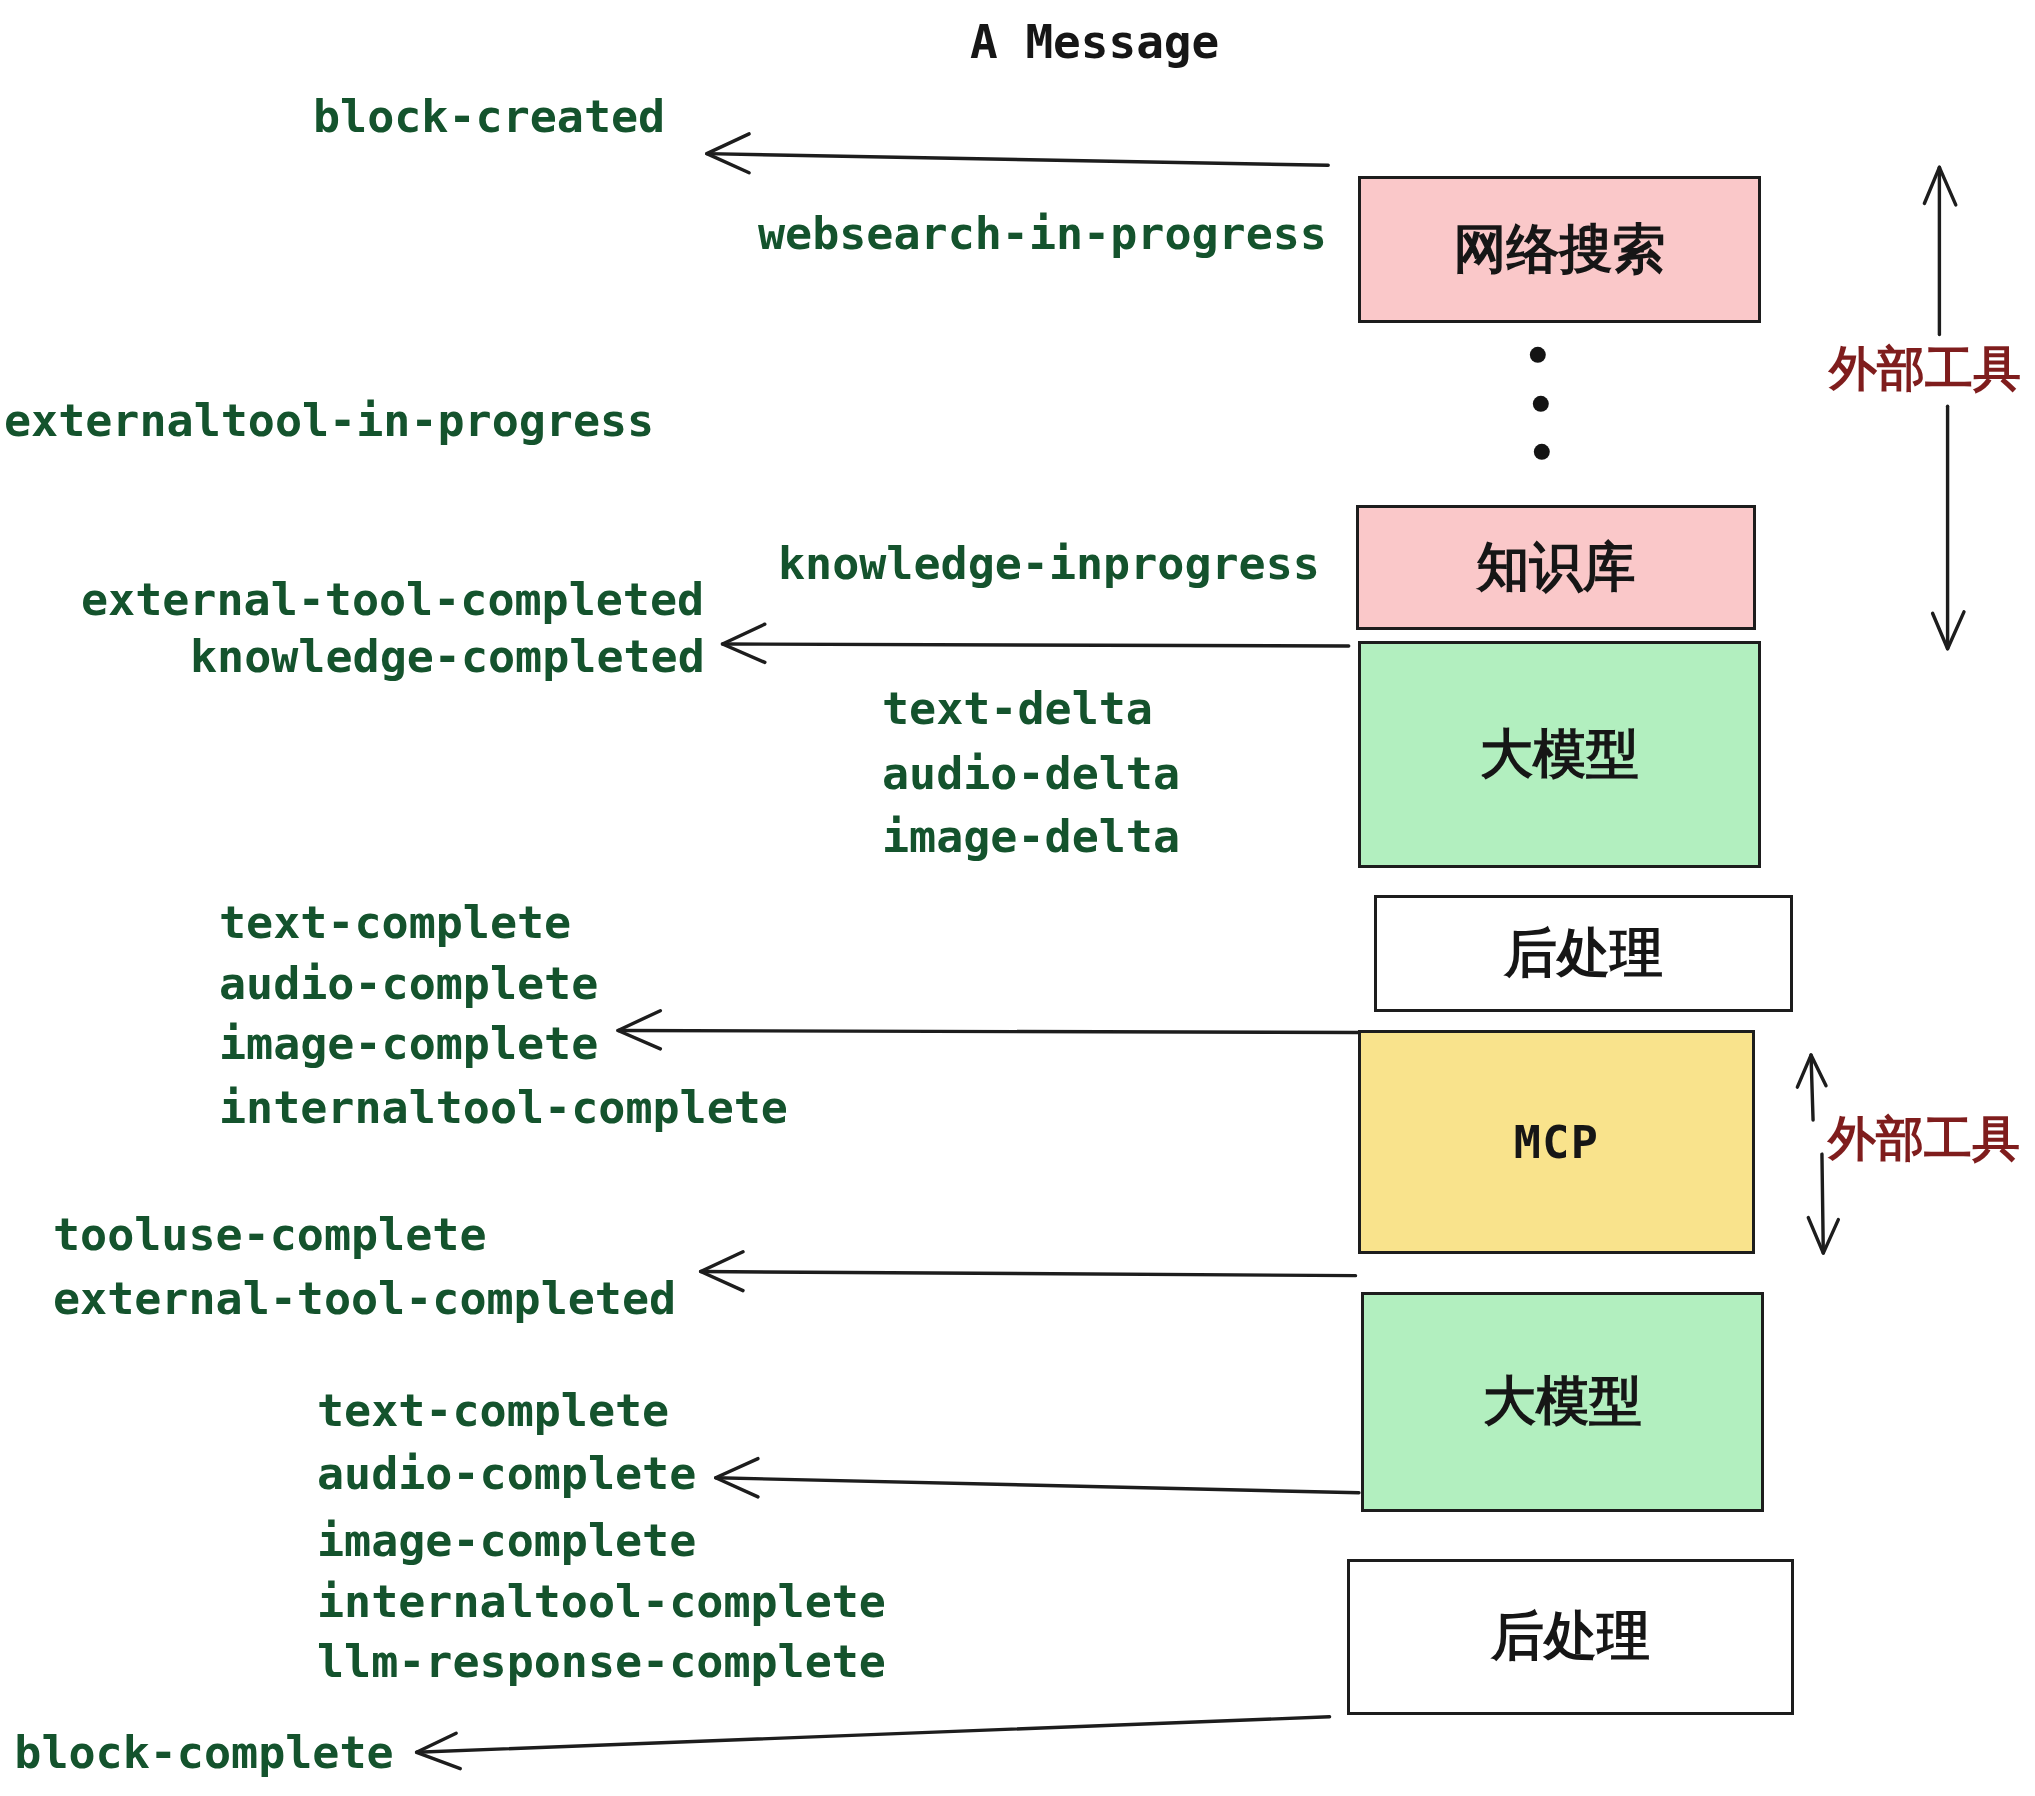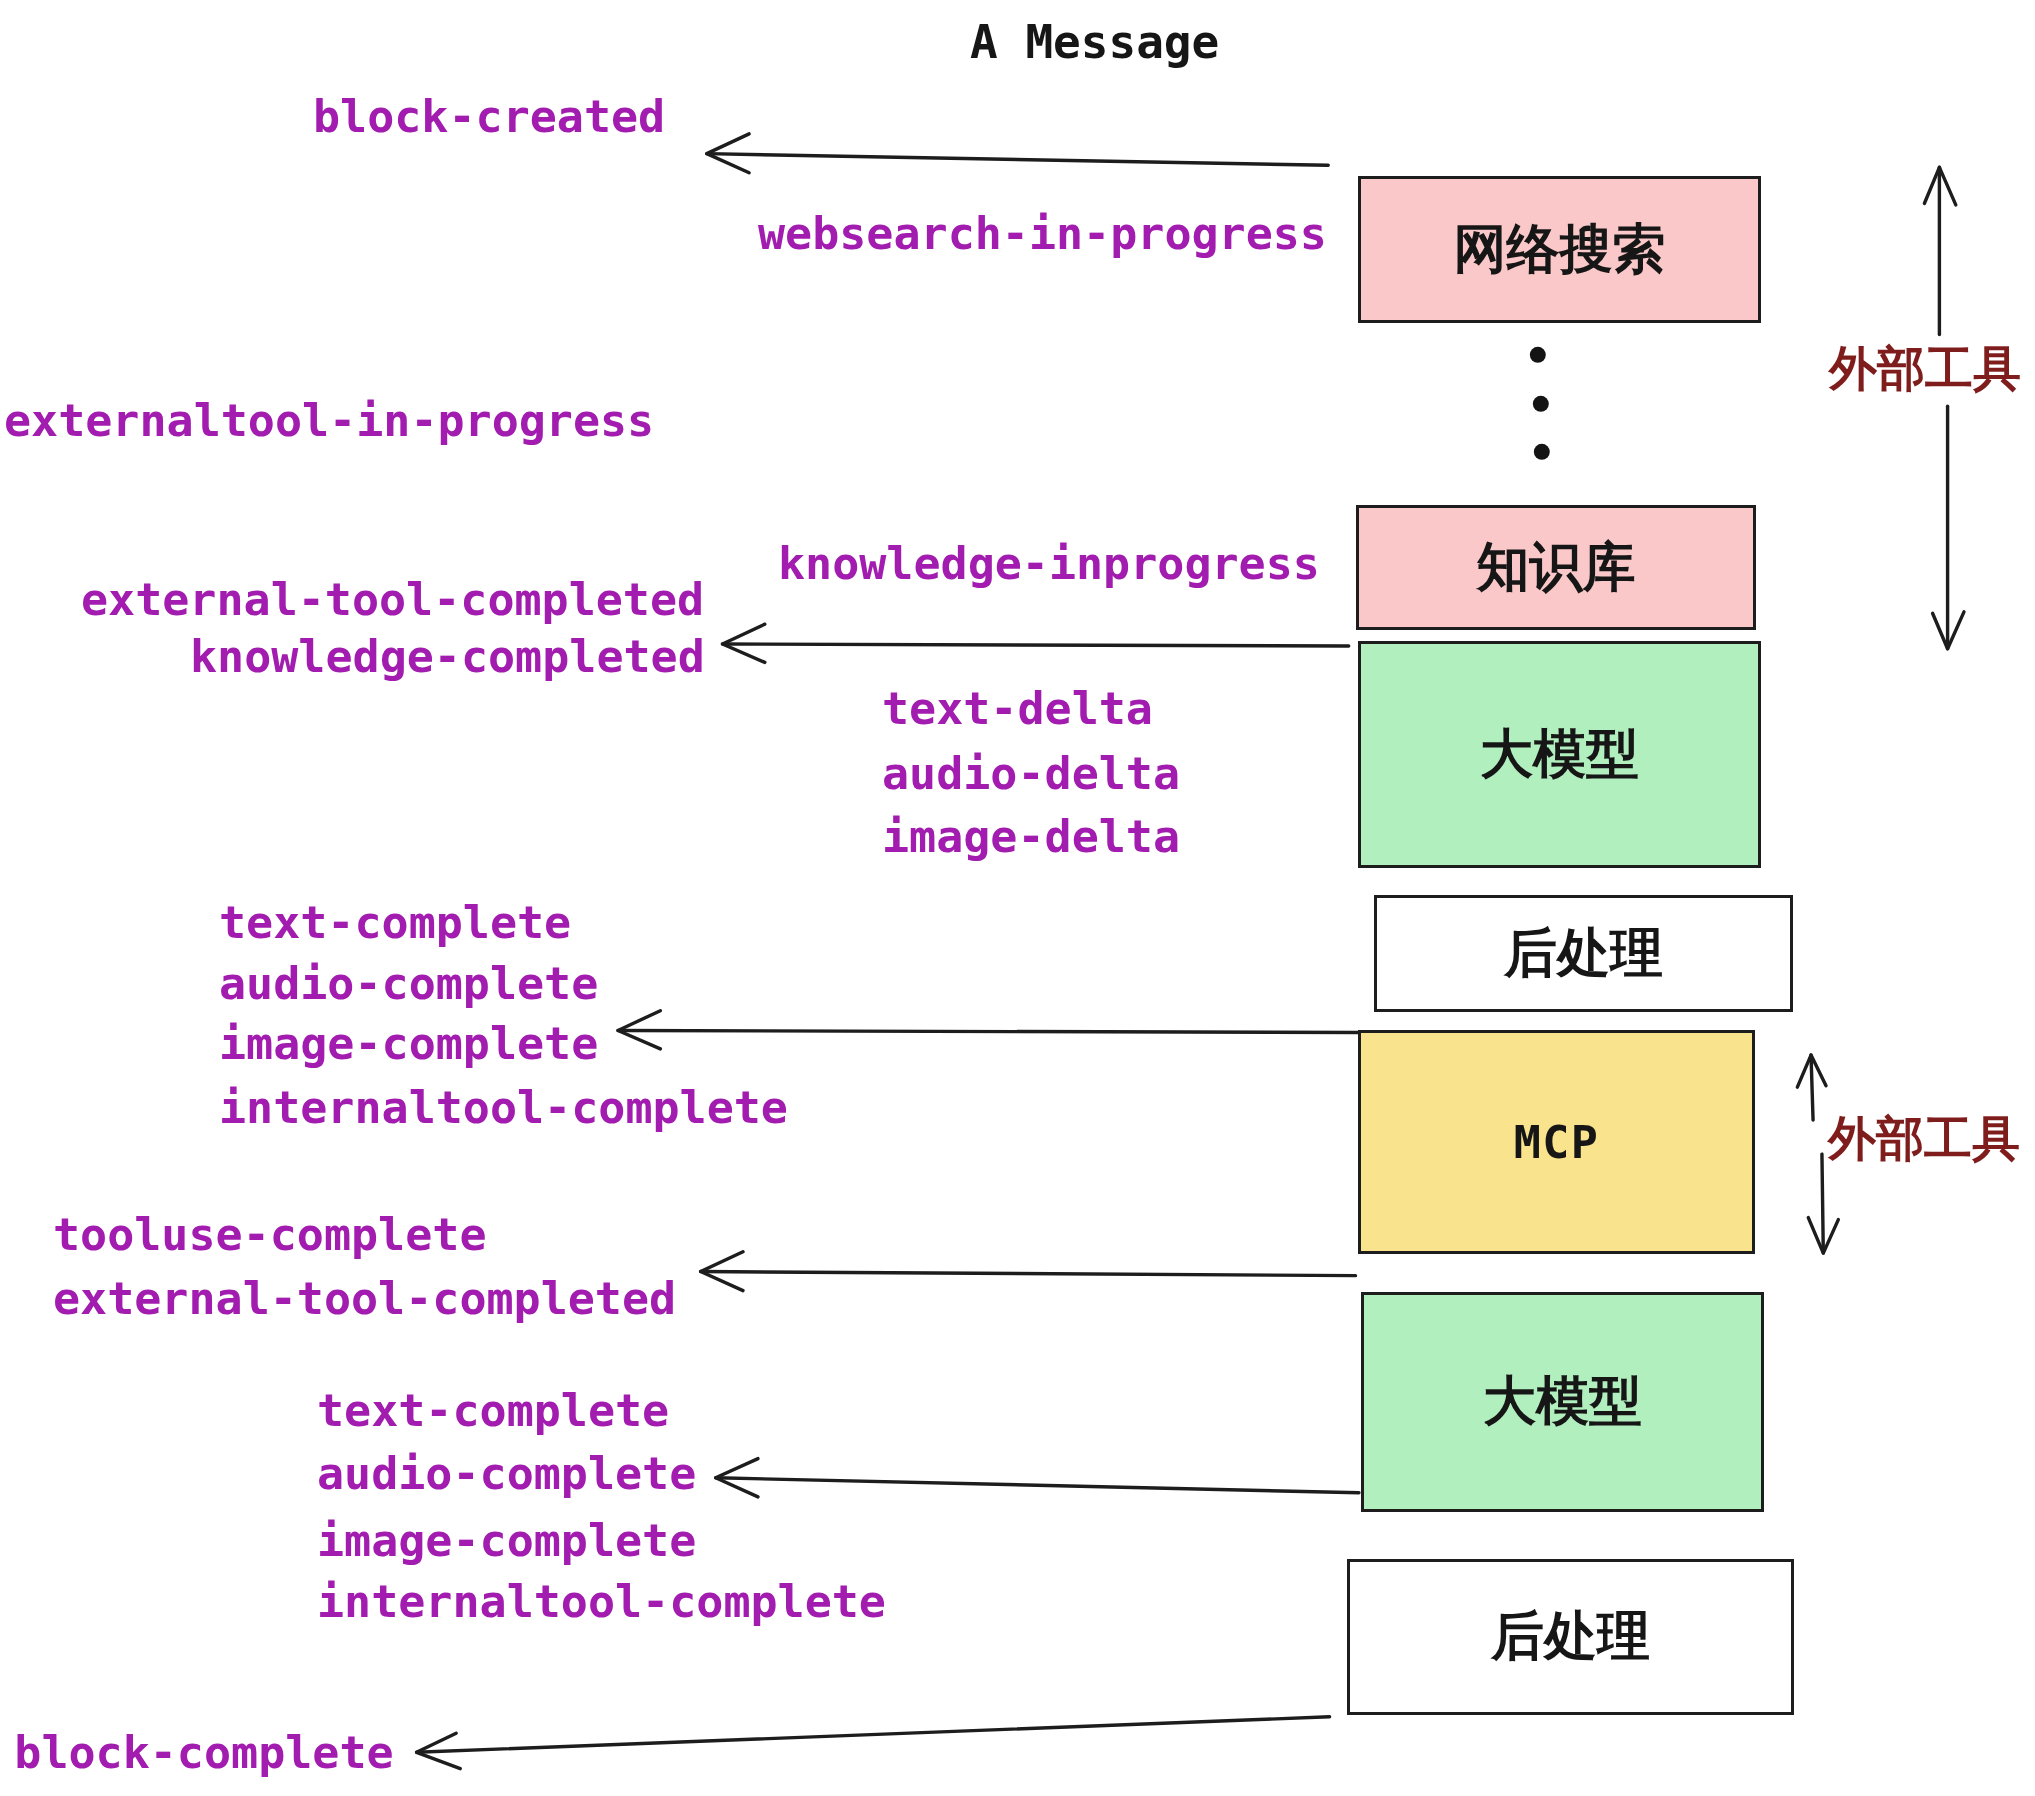--- a/index.html
+++ b/index.html
@@ -1,21 +1,21 @@
 <!DOCTYPE html>
 <html style="--pink: #FAC8C9; --green: #B2EFBF; --yellow: #F9E38C; --white: #FFFFFF; --line: #1D1D1D; --text: #1B1B1B;font-size:11px"><head>
 <meta charset="utf-8">
 <style>
   html,body{margin:0;padding:0;background:#ffffff;}
   #canvas{position:relative;width:2035px;height:1796px;background:#ffffff;overflow:hidden;
           font-family:"DejaVu Sans Mono","Liberation Mono",monospace;}
   .title{position:absolute;font:600 46px "DejaVu Sans Mono","Liberation Mono",monospace;
          color:#161616;white-space:nowrap;transform:translateY(-50%);}
   .ev{position:absolute;font:600 45px/1.05 "DejaVu Sans Mono","Liberation Mono",monospace;
-      color:#a21caf;white-space:nowrap;transform:translateY(-50%);}
+      color:#14532d;white-space:nowrap;transform:translateY(-50%);}
   .box{position:absolute;border:3.4px solid #1d1d1d;box-sizing:border-box;
        display:flex;align-items:center;justify-content:center;}
   .box .lbl{font:600 53px "DejaVu Sans","Liberation Sans",sans-serif;color:#161616;white-space:nowrap;}
   .box.mono .lbl{font:700 45px "DejaVu Sans Mono","Liberation Mono",monospace;letter-spacing:1.4px;}
   .fill-pink{background:var(--pink,#FAC8C9);}
   .fill-green{background:var(--green,#B2EFBF);}
   .fill-yellow{background:var(--yellow,#F9E38C);}
   .fill-white{background:var(--white,#ffffff);}
   .side{position:absolute;font:600 48px "DejaVu Sans","Liberation Sans",sans-serif;
         color:#7f1d1d;white-space:nowrap;transform:translateY(-50%);}
@@ -44,20 +44,21 @@
   <div class="ev" style="left:219px;top:923px">text-complete</div>
   <div class="ev" style="left:219px;top:984px">audio-complete</div>
   <div class="ev" style="left:219px;top:1044px">image-complete</div>
   <div class="ev" style="left:219px;top:1108px">internaltool-complete</div>
   <div class="ev" style="left:53px;top:1235px">tooluse-complete</div>
   <div class="ev" style="left:53px;top:1299px">external-tool-completed</div>
   <div class="ev" style="left:317px;top:1411px">text-complete</div>
   <div class="ev" style="left:317px;top:1474px">audio-complete</div>
   <div class="ev" style="left:317px;top:1541px">image-complete</div>
   <div class="ev" style="left:317px;top:1602px">internaltool-complete</div>
+  <div class="ev" style="left:317px;top:1662px">llm-response-complete</div>
   <div class="ev" style="left:14.3px;top:1753px">block-complete</div>
 
   <div class="box fill-pink" style="left:1358px;top:176px;width:403px;height:147px">
     <span class="lbl">网络搜索</span>
   </div>
 
   <span class="dot" style="left:1538px;top:355px"></span>
   <span class="dot" style="left:1541px;top:404px"></span>
   <span class="dot" style="left:1542px;top:452px"></span>
 

